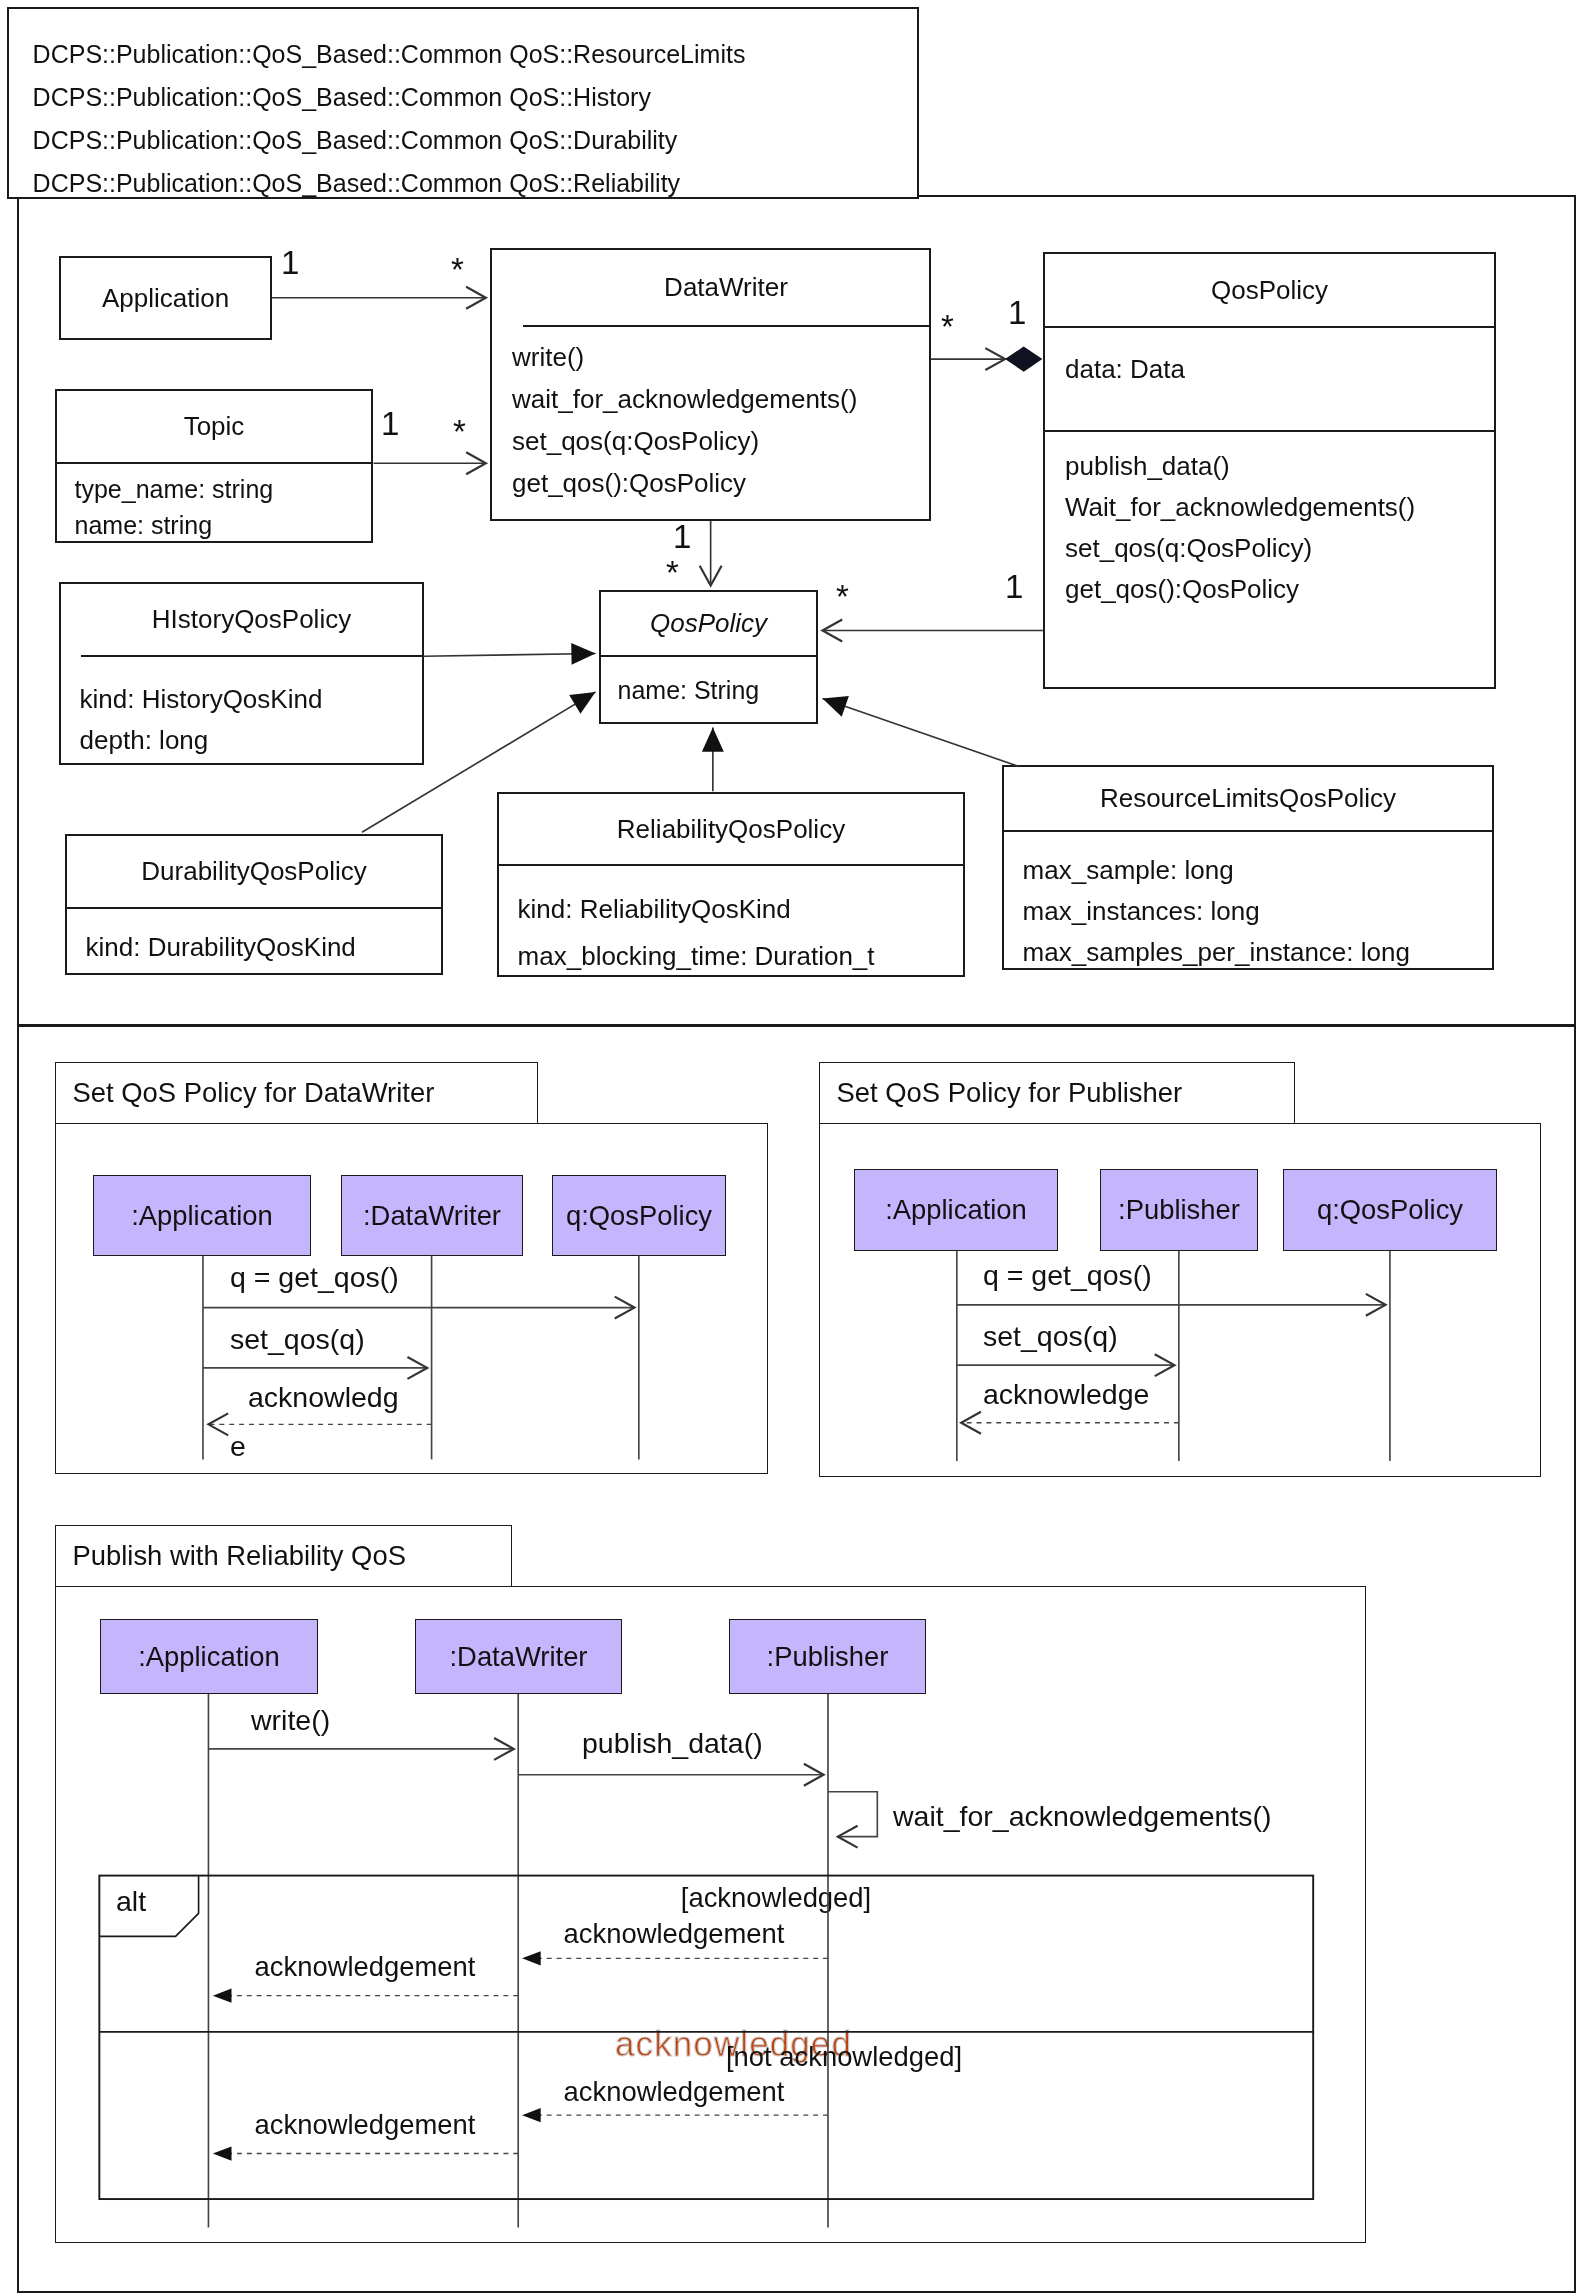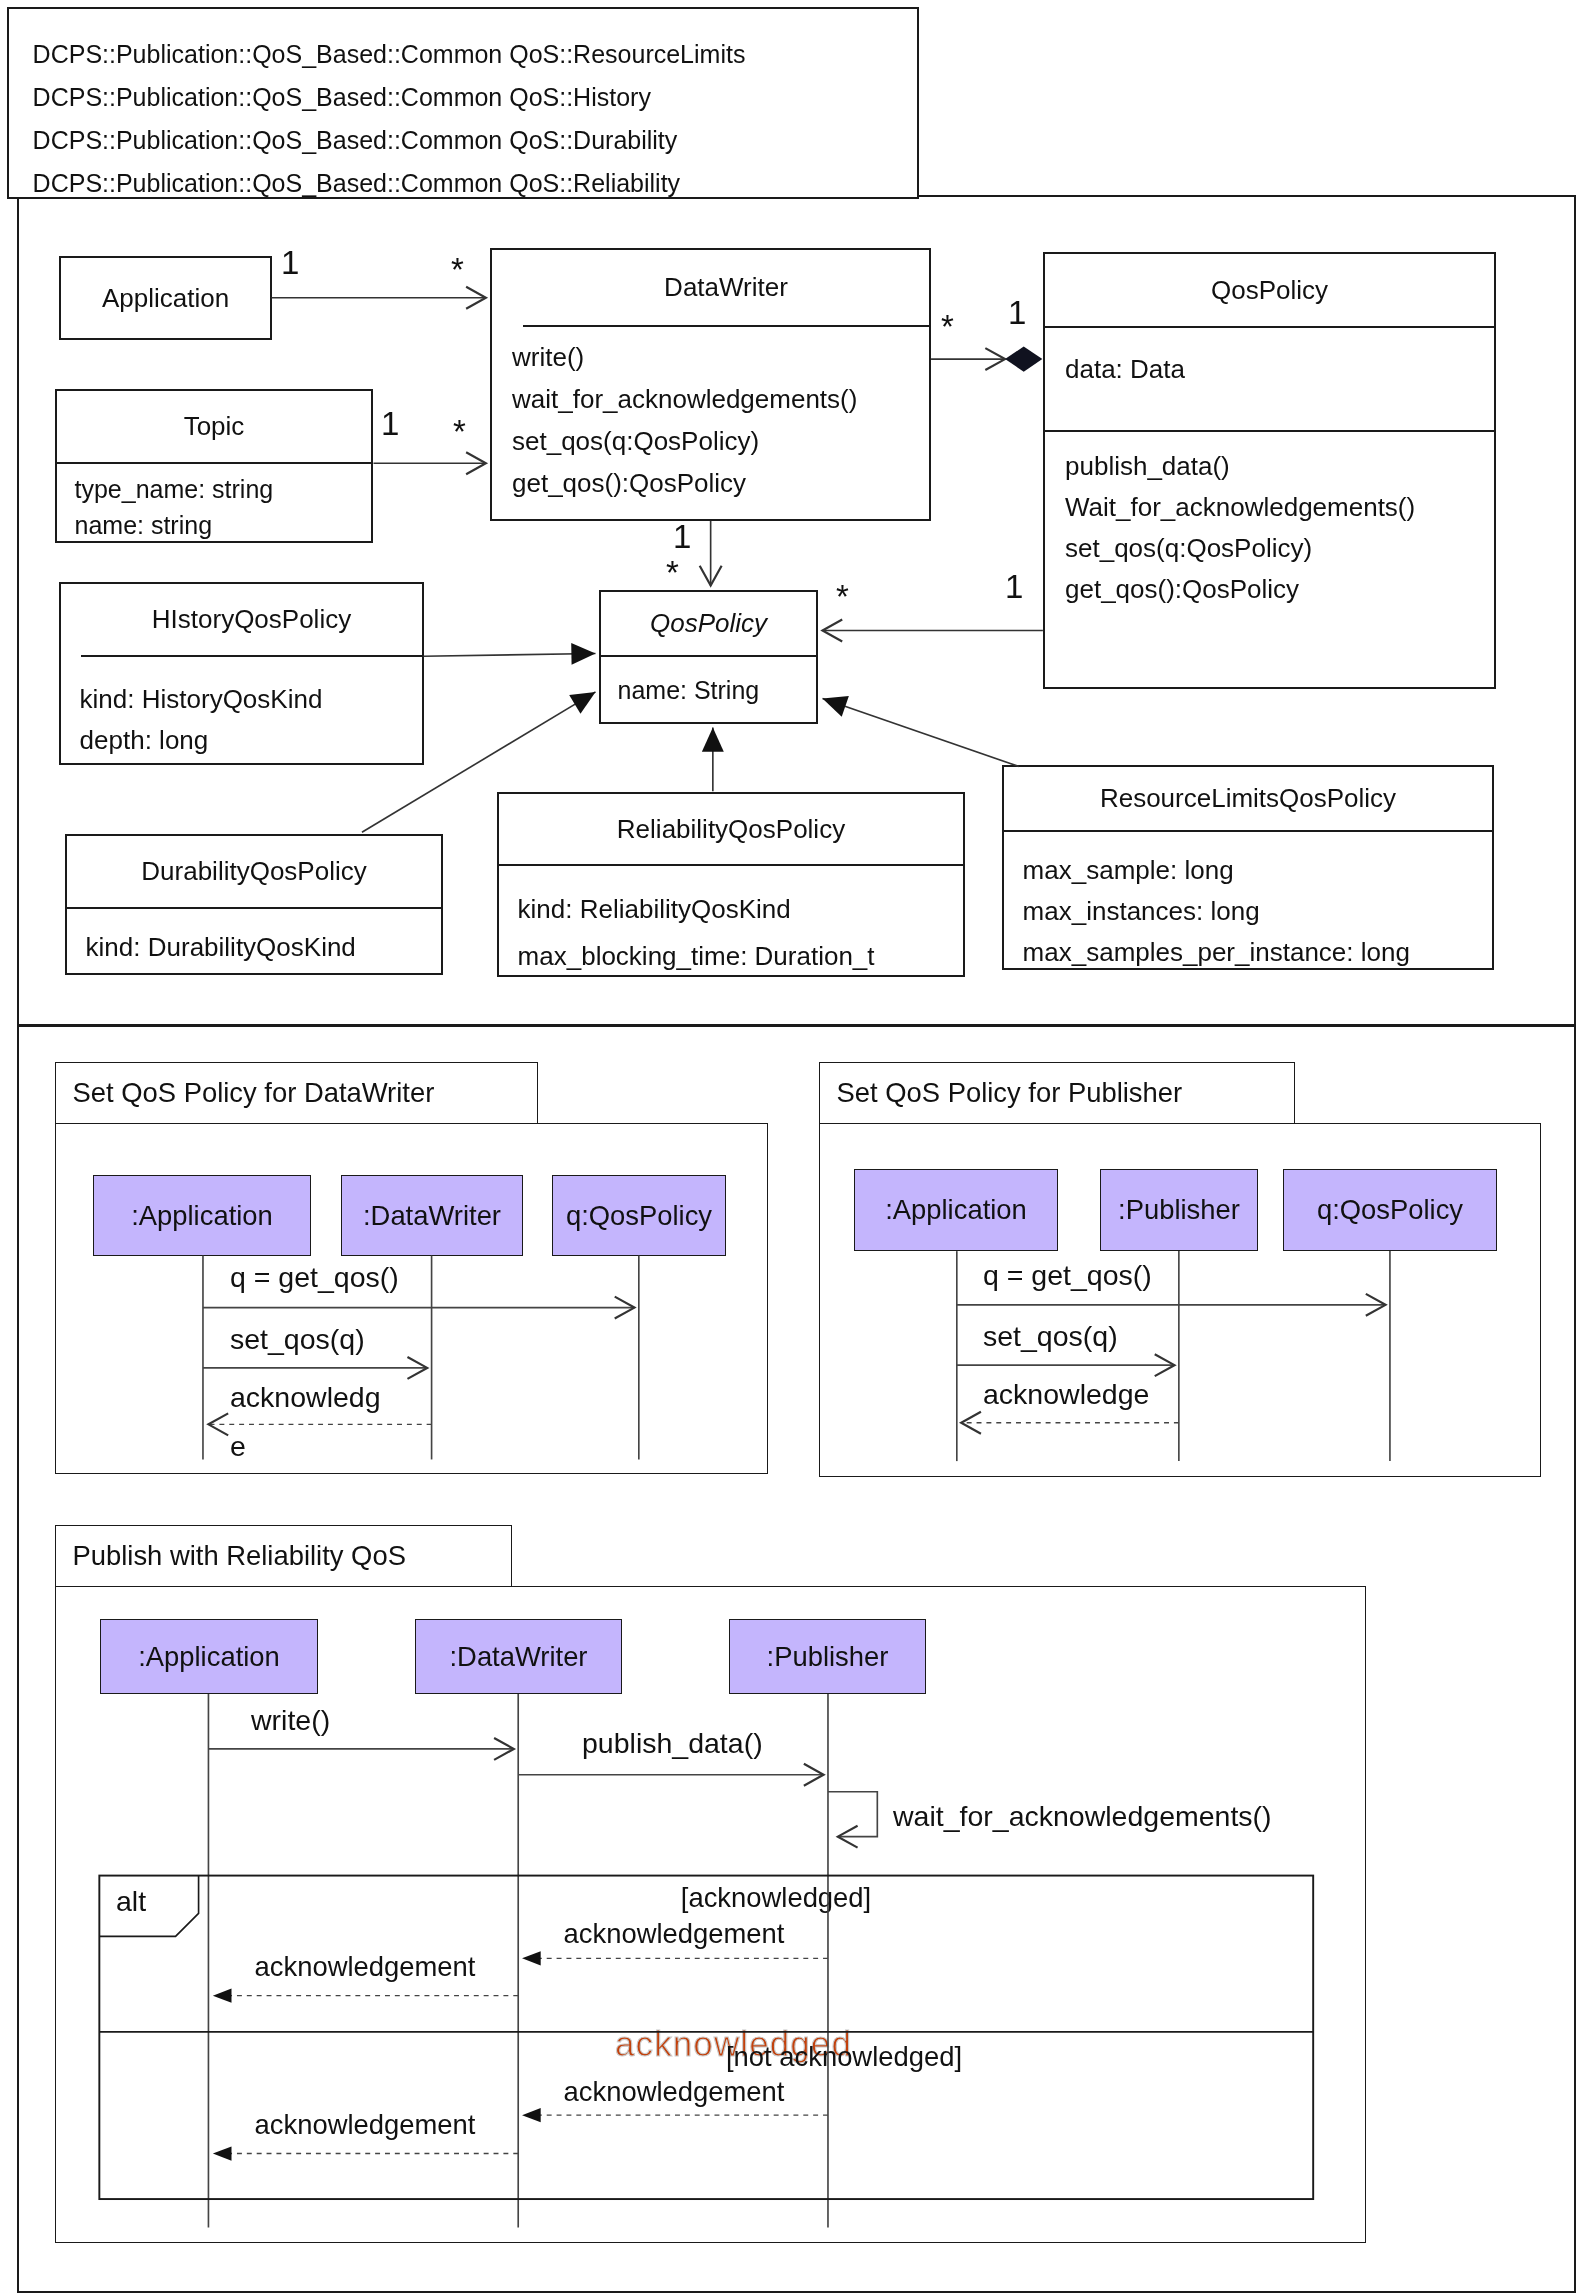--- a/index.html
+++ b/index.html
@@ -136,21 +136,21 @@
     <span>:Application</span>
   </div>
   <div class="abs lifelinehead" style="left:341px;top:1175px;width:182px;height:81px;">
     <span>:DataWriter</span>
   </div>
   <div class="abs lifelinehead" style="left:552px;top:1175px;width:174px;height:81px;">
     <span>q:QosPolicy</span>
   </div>
   <span class="msglabel" style="left:230px;top:1261px;">q = get_qos()</span>
   <span class="msglabel" style="left:230px;top:1323px;">set_qos(q)</span>
-  <span class="msglabel" style="left:230px;top:1381px;">acknowledg</span>
+  <span class="msglabel" style="left:248px;top:1381px;">acknowledg</span>
   <span class="msglabel" style="left:230px;top:1430px;">e</span>
 
   <div class="abs box thin seqtitle" style="left:819px;top:1062px;width:476px;height:62px;">
     <span>Set QoS Policy for Publisher</span>
   </div>
   <div class="abs frame thin" style="left:819px;top:1123px;width:722px;height:354px;"></div>
   <div class="abs lifelinehead" style="left:854px;top:1169px;width:204px;height:82px;">
     <span>:Application</span>
   </div>
   <div class="abs lifelinehead" style="left:1100px;top:1169px;width:158px;height:82px;">

